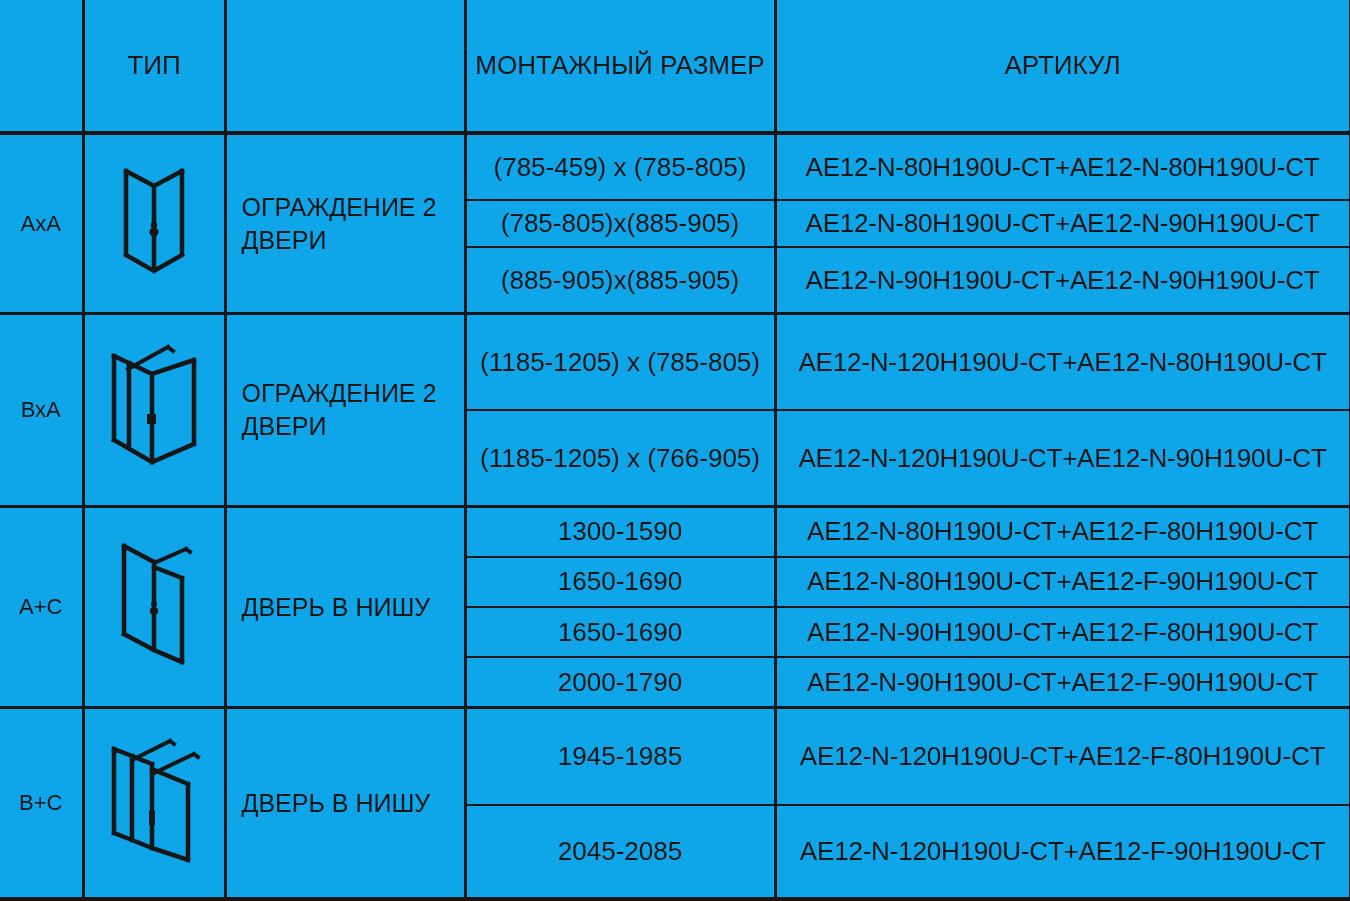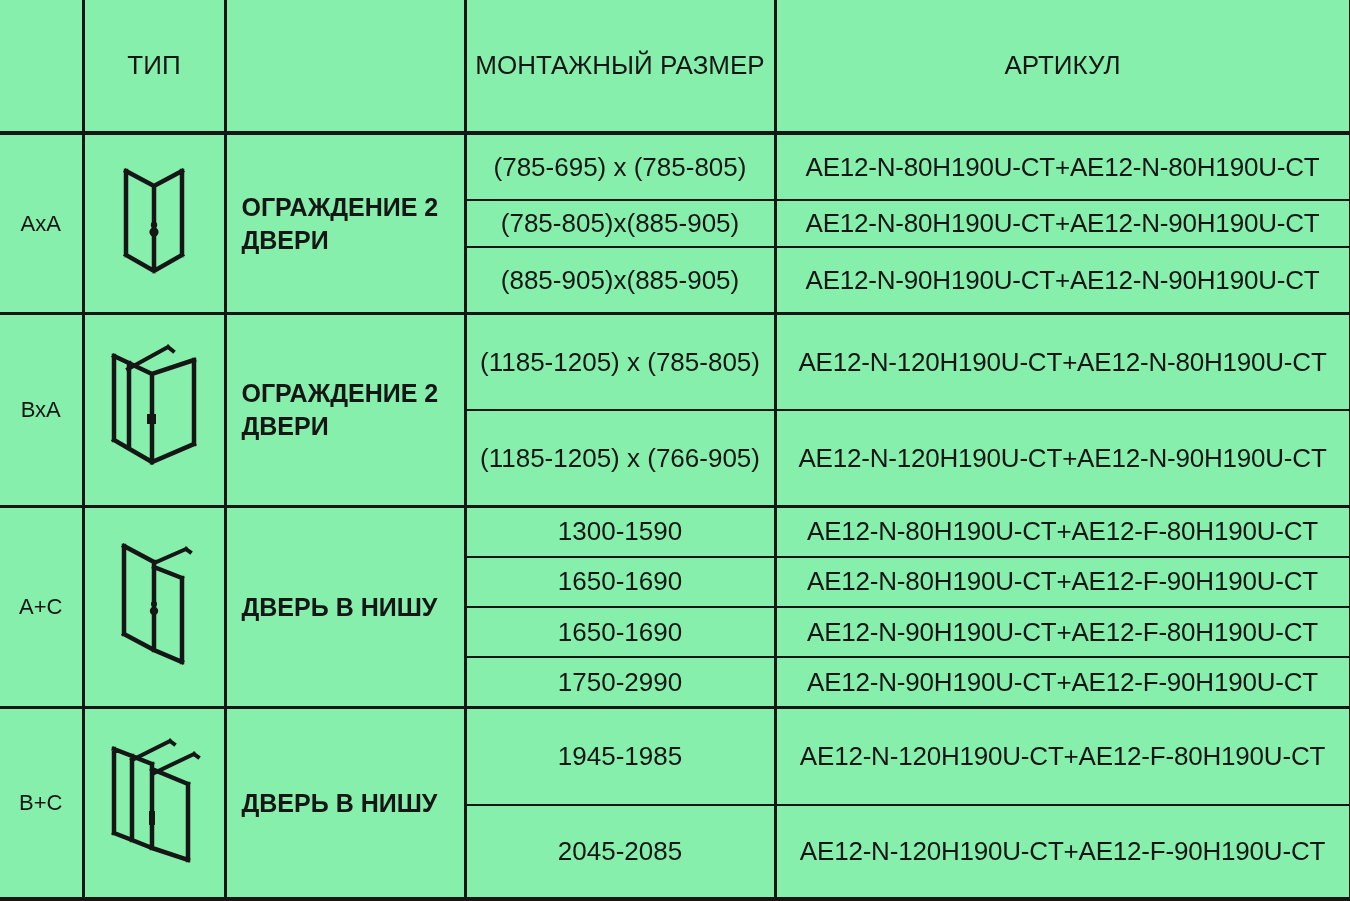--- a/index.html
+++ b/index.html
@@ -15,29 +15,29 @@
   col.c2{width:142px}
   col.c3{width:240px}
   col.c4{width:310px}
   col.c5{width:575px}
   td{
     border:2px solid #161616;
     border-left-width:3px;border-right-width:3px;
     text-align:center;vertical-align:middle;
     font-size:26px;line-height:1.25;
     padding:0;overflow:hidden;
-    background:#86efac;
+    background:#0ea5e9;
   }
   td.first-col{border-left:0;}
   tr.header td{border-top:0;border-bottom-width:4px;font-size:26px;}
   tr.block-start td{border-top-width:3px;}
   td.bb4{border-bottom-width:4px;}
   td.desc{
     text-align:left;padding-left:15px;padding-right:4px;
-    font-size:25px;line-height:1.3;font-weight:bold;
+    font-size:25px;line-height:1.3;
   }
   td.code{font-size:22px;}
   td.size, td.article{white-space:nowrap;}
   td.article{letter-spacing:-0.2px;}
   .icon-wrap{display:inline-block;line-height:0;}
   .diagram{stroke:#161616;fill:none;stroke-width:4.5;stroke-linecap:square;}
   .diagram .thin{stroke-width:4;}
   .diagram .solid{fill:#161616;stroke:none;}
 </style>
 </head>
@@ -66,21 +66,21 @@
     <td rowspan="3">
       <span class="icon-wrap">
         <svg class="diagram" width="76" height="122" viewBox="0 0 76 122">
           <path d="M10,12 V96 M66,12 V96 M38,27 V112 M10,12 L38,27 L66,12 M10,96 L38,112 L66,96"></path>
           <circle class="solid" cx="38" cy="66" r="3.2"></circle>
           <circle class="solid" cx="38" cy="73" r="4.6"></circle>
         </svg>
       </span>
     </td>
     <td class="desc" rowspan="3">ОГРАЖДЕНИЕ 2 ДВЕРИ</td>
-    <td class="size">(785-695) x (785-805)</td>
+    <td class="size">(785-459) x (785-805)</td>
     <td class="article">AE12-N-80H190U-CT+AE12-N-80H190U-CT</td>
   </tr>
   <tr style="height:46px">
     <td class="size">(785-805)x(885-905)</td>
     <td class="article">AE12-N-80H190U-CT+AE12-N-90H190U-CT</td>
   </tr>
   <tr style="height:65px">
     <td class="size">(885-905)x(885-905)</td>
     <td class="article">AE12-N-90H190U-CT+AE12-N-90H190U-CT</td>
   </tr>
@@ -123,21 +123,21 @@
   </tr>
   <tr style="height:49px">
     <td class="size">1650-1690</td>
     <td class="article">AE12-N-80H190U-CT+AE12-F-90H190U-CT</td>
   </tr>
   <tr style="height:49px">
     <td class="size">1650-1690</td>
     <td class="article">AE12-N-90H190U-CT+AE12-F-80H190U-CT</td>
   </tr>
   <tr style="height:49px">
-    <td class="size">1750-2990</td>
+    <td class="size">2000-1790</td>
     <td class="article">AE12-N-90H190U-CT+AE12-F-90H190U-CT</td>
   </tr>
 
   <tr class="block-start" style="height:95px">
     <td class="first-col code bb4" rowspan="2">В+С</td>
     <td class="bb4" rowspan="2">
       <span class="icon-wrap">
         <svg class="diagram" width="96" height="140" viewBox="0 0 96 140">
           <path d="M8,20 V104 M26,27 V111 M8,20 L26,27 M8,104 L26,111 M46,35 V119 M26,27 L46,35 M26,111 L46,119 M46,40 L82,55 M82,55 V131 M46,119 L82,131"></path>
           <path class="thin" d="M26,31 L64,12 M64,12 L68,15 M48,44 L88,25 M88,25 L92,28"></path>

